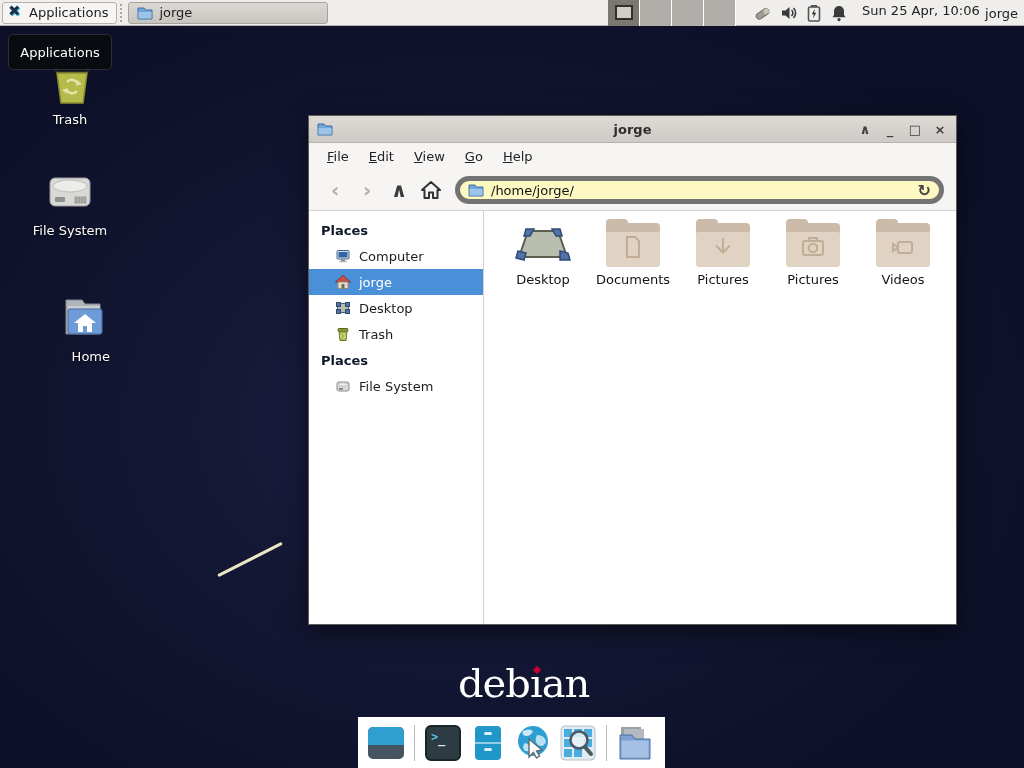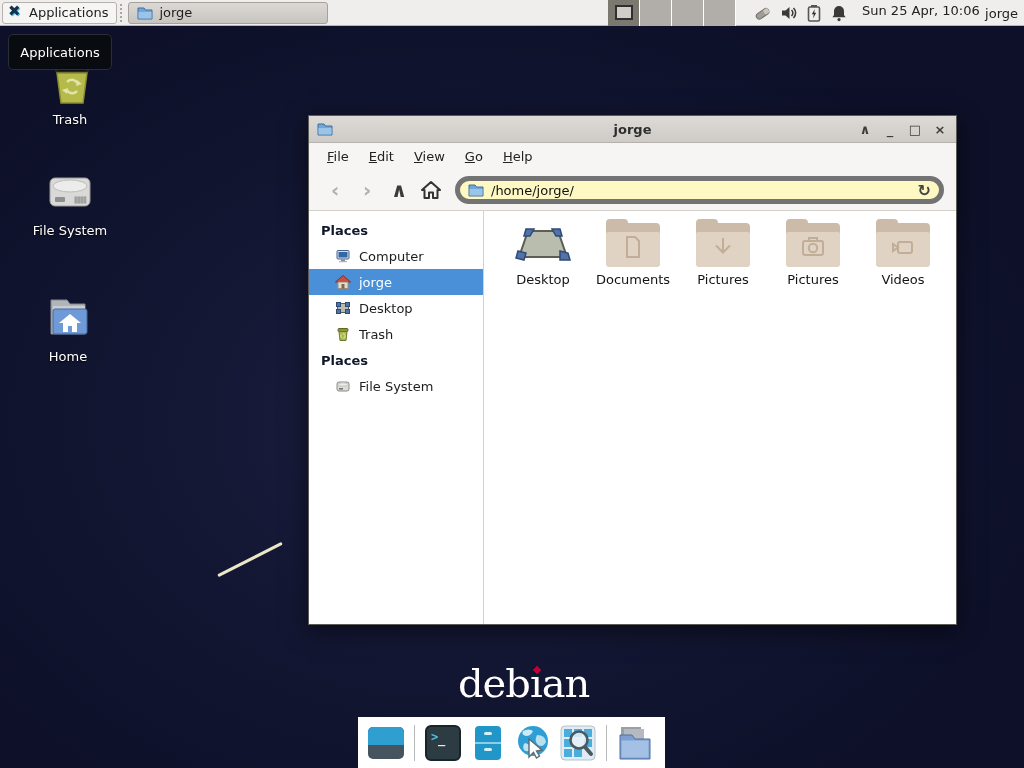--- a/index.html
+++ b/index.html
@@ -35,21 +35,21 @@
   
   .tooltip { position:absolute; left:8px; top:34px; width:104px; height:36px; z-index:40;
     background:rgba(8,11,16,.96); border:1px solid #2a2e36; border-radius:5px;
     color:#fff; display:flex; align-items:center; justify-content:center; font-size:13px; }
 
   
   .desk-icon { position:absolute; width:110px; text-align:center; color:#fff; }
   .desk-icon .lbl { margin-top:4px; text-shadow:0 1px 2px #000; font-size:13px; }
   .desk-trash { left:15px; top:55px; }
   .desk-fs { left:15px; top:168px; }
-  .desk-home { left:13px; top:292px; }
+  .desk-home { left:0; top:292px;text-align:right; }
 
   .diag-line { position:absolute; left:214px; top:558px; width:72px; height:3px;
     background:#eae8c6; transform:rotate(-27deg); border-radius:2px; }
 
   
   .debian { position:absolute; left:458px; top:660px; color:#fff; font-size:40px; letter-spacing:-1px;
     font-family:"DejaVu Serif","Liberation Serif",serif; font-weight:500; }
   .debian .idot-cover { position:absolute; left:75px; top:7px; width:7px; height:7px; background:#0d1028; }
   .debian .idot { position:absolute; left:76px; top:7px; width:6px; height:6px; background:#c4003a; transform:rotate(45deg); }
 

